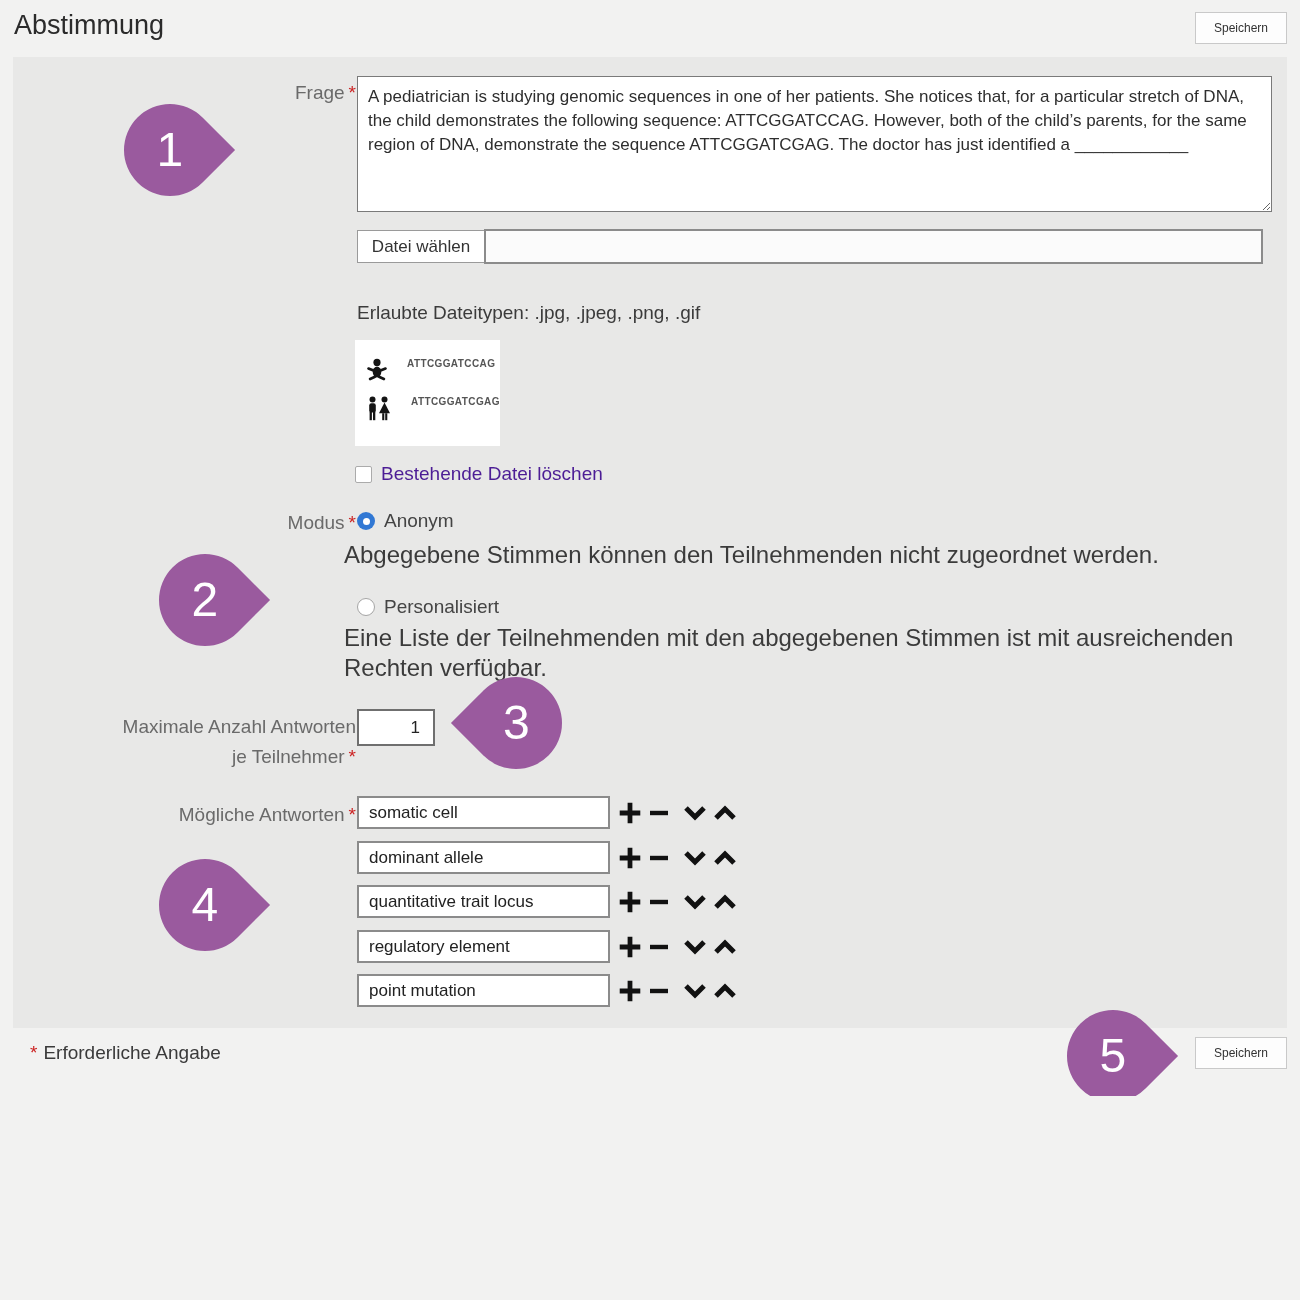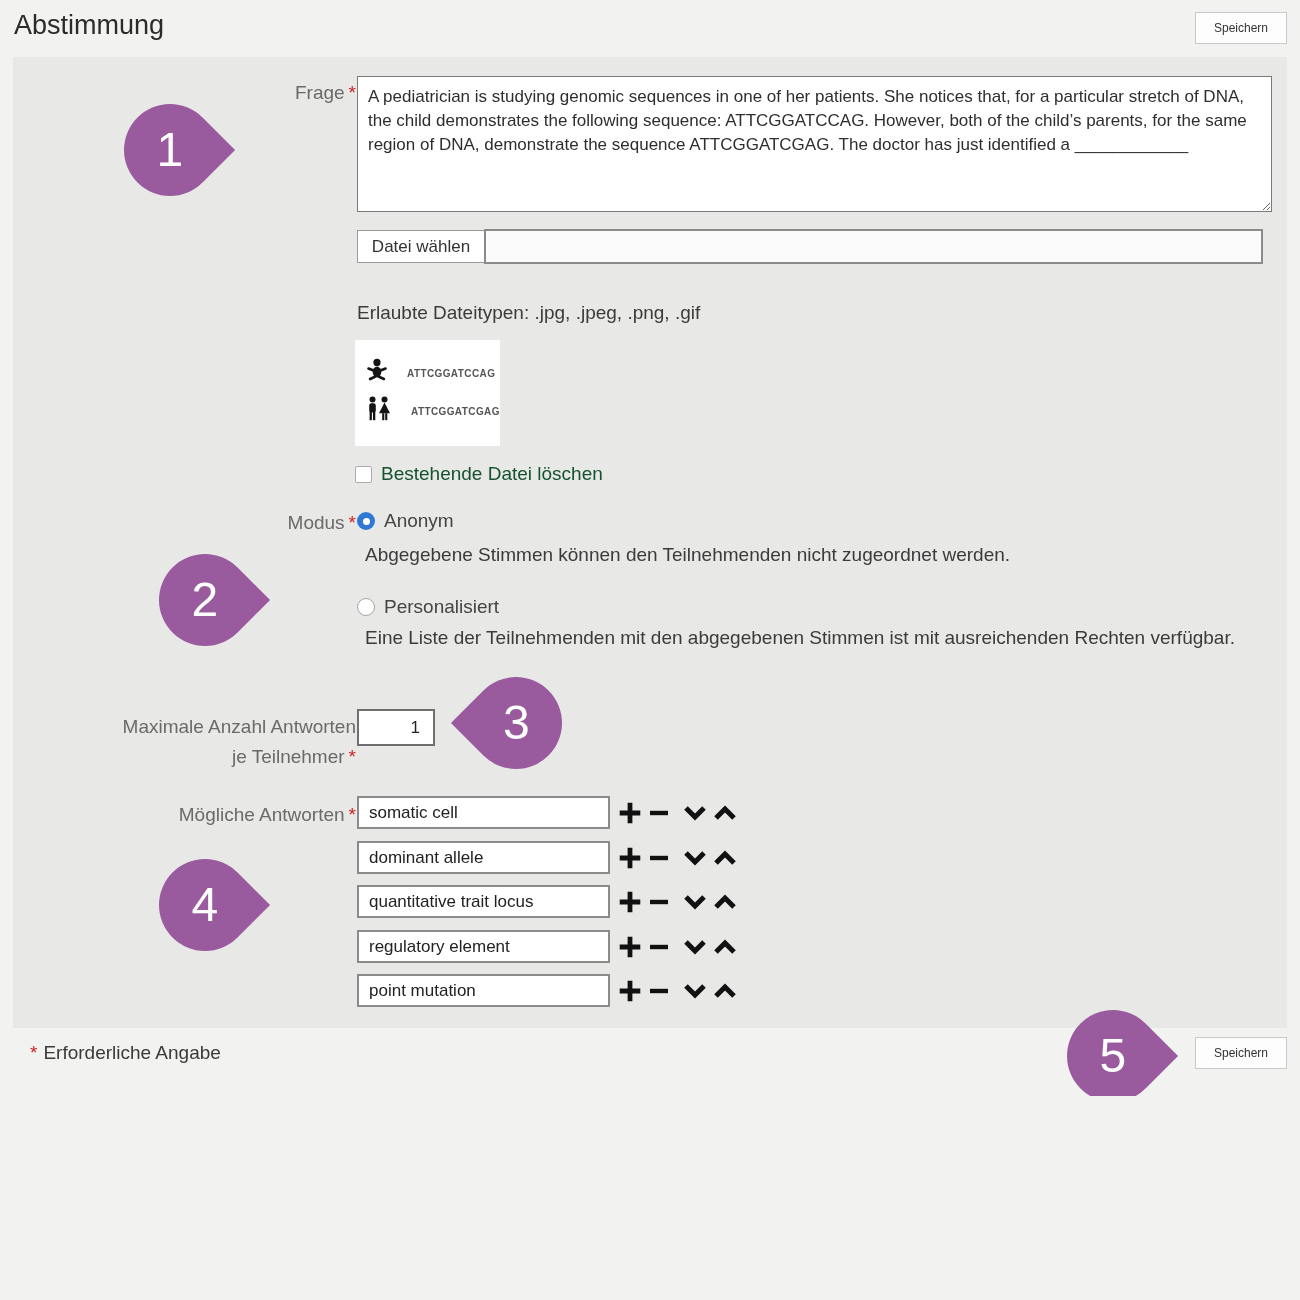--- a/index.html
+++ b/index.html
@@ -16,32 +16,32 @@
   textarea.question{position:absolute;left:357px;top:76px;width:915px;height:136px;
        box-sizing:border-box;border:1px solid #7a7a7a;background:#fff;color:#2e2e2e;
        font-size:17px;line-height:24px;padding:8px 10px;font-family:"Liberation Sans",sans-serif;resize:vertical;}
   .file-btn{position:absolute;left:357px;top:230px;width:128px;height:33px;box-sizing:border-box;
        background:#fff;border:1px solid #9a9a9a;font-size:17px;color:#333;
        font-family:"Liberation Sans",sans-serif;cursor:pointer;}
   .file-name{position:absolute;left:484px;top:229px;width:779px;height:35px;box-sizing:border-box;
        background:#fbfbfb;border:2px solid #8b8b8b;}
   .hint{position:absolute;left:357px;font-size:19px;color:#3b3b3b;}
   .preview{position:absolute;left:355px;top:340px;width:145px;height:106px;background:#fff;}
-  .prev-row{position:absolute;left:10px;display:flex;align-items:center;gap:18px;}
+  .prev-row{position:absolute;left:10px;display:flex;gap:18px;}
   .seq{font-size:10px;font-weight:600;letter-spacing:.4px;color:#555;}
   .check-row{position:absolute;left:355px;top:463px;display:flex;align-items:center;gap:9px;}
   .checkbox{width:17px;height:17px;background:#fff;border:1px solid #ababab;border-radius:2px;box-sizing:border-box;}
-  .check-label{font-size:19px;color:#14532d;}
+  .check-label{font-size:19px;color:#4c1d95;}
   .radio-row{position:absolute;left:357px;display:flex;align-items:center;gap:9px;}
   .radio{width:18px;height:18px;border-radius:50%;box-sizing:border-box;position:relative;}
   .radio.on{background:#3178d4;}
   .radio.on::after{content:"";position:absolute;left:5.5px;top:5.5px;width:7px;height:7px;border-radius:50%;background:#fff;}
   .radio.off{background:#fff;border:1px solid #a5a5a5;}
   .radio-label{font-size:19px;color:#444;}
-  .help{position:absolute;left:365px;width:915px;font-size:19px;line-height:30px;color:#3b3b3b;}
+  .help{position:absolute;left:344px;width:915px;font-size:24px;line-height:30px;color:#3b3b3b;}
   input.num{position:absolute;left:357px;top:709px;width:78px;height:37px;box-sizing:border-box;
        border:2px solid #6f6f6f;background:#fff;text-align:right;padding-right:13px;
        font-size:17px;color:#222;font-family:"Liberation Sans",sans-serif;}
   input.answer{position:absolute;left:357px;width:253px;height:33px;box-sizing:border-box;
        border:2px solid #8b8b8b;background:#fff;font-size:17px;color:#222;padding:4px 10px;
        font-family:"Liberation Sans",sans-serif;}
   .row-icons{position:absolute;left:617px;display:flex;align-items:center;}
   .icon-btn{background:none;border:none;padding:0;cursor:pointer;display:flex;align-items:center;}
   .gap6{margin-left:6px;} .gap14{margin-left:14px;}
   .footer-note{position:absolute;left:30px;top:1042px;font-size:19px;color:#3a3a3a;}

